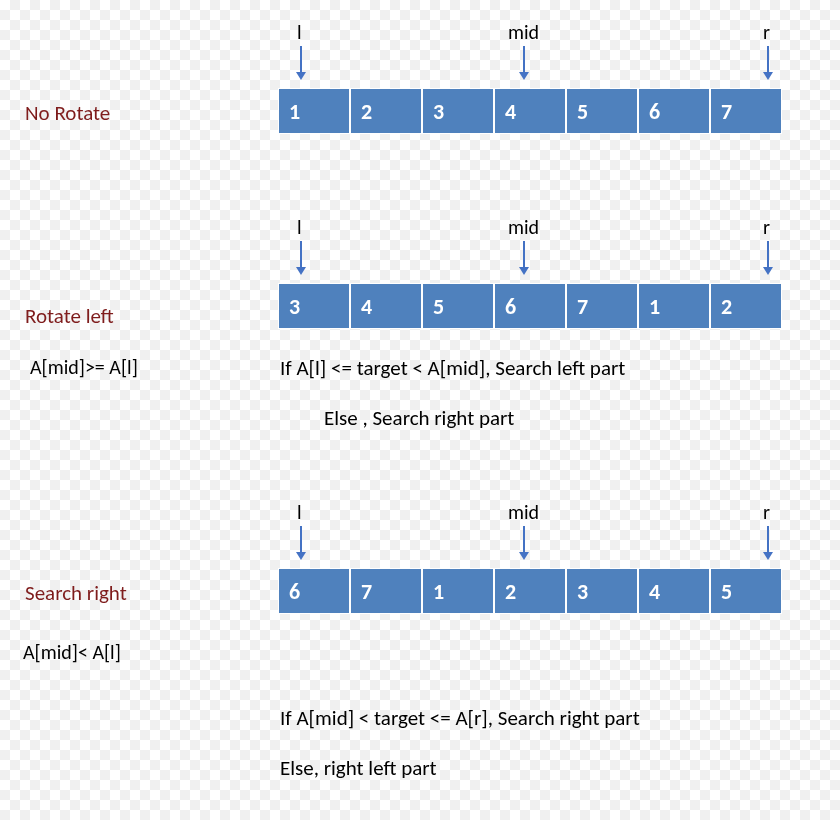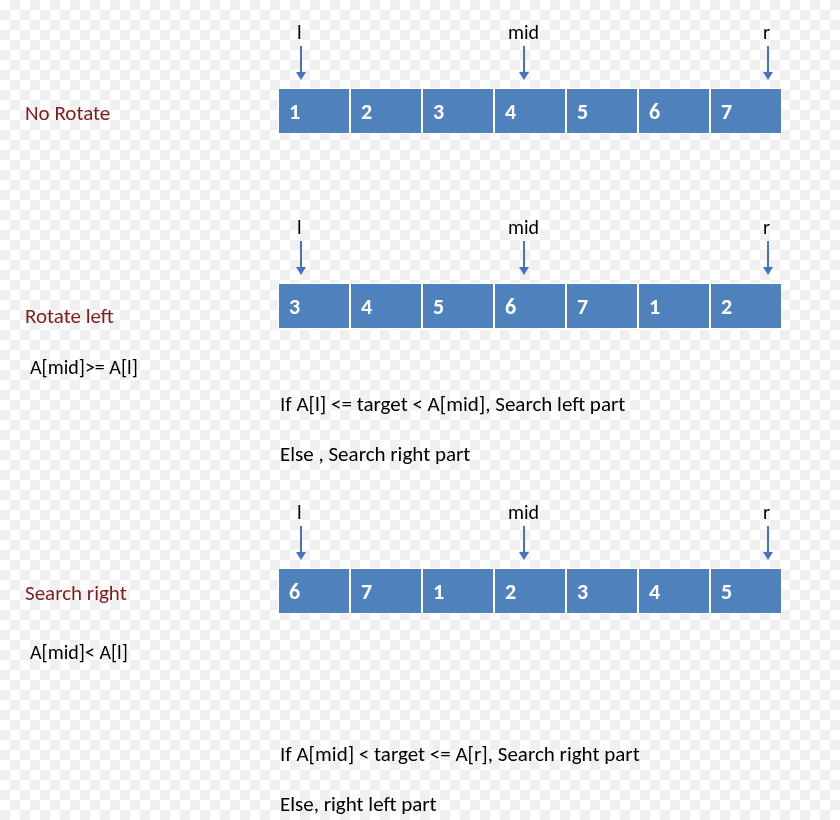--- a/index.html
+++ b/index.html
@@ -66,21 +66,20 @@
       font-weight: bold;
       font-size: 22px;
       display: flex;
       align-items: center;
       padding-left: 10px;
     }
     .rule-text {
       position: absolute;
       font-size: 21px;
       color: #000;
-      margin-top: 36px;
     }
   </style>
 </head>
 <body>
 
 <div class="section" style="top:0px;">
   <span class="pointer-label" style="left:297px; top:20px;">l</span>
   <span class="pointer-label" style="left:508px; top:20px;">mid</span>
   <span class="pointer-label" style="left:763px; top:20px;">r</span>
   <div class="arrow-down" style="left:300px; top:46px;"></div>
@@ -110,36 +109,36 @@
     <div class="cell">3</div>
     <div class="cell">4</div>
     <div class="cell">5</div>
     <div class="cell">6</div>
     <div class="cell">7</div>
     <div class="cell">1</div>
     <div class="cell">2</div>
   </div>
   <div class="condition-red" style="left:30px; top:160px;">A[mid]&gt;= A[l]</div>
   <div class="rule-text" style="left:280px; top:160px;">If  A[l] &lt;= target &lt; A[mid], Search left part</div>
-  <div class="rule-text" style="left:280px; top:210px;">Else , Search right part</div>
+  <div class="rule-text" style="left:280px; top:210px;padding-left:44px;">Else , Search right part</div>
 </div>
 
 <div class="section" style="top:480px;">
   <span class="pointer-label" style="left:297px; top:20px;">l</span>
   <span class="pointer-label" style="left:508px; top:20px;">mid</span>
   <span class="pointer-label" style="left:763px; top:20px;">r</span>
   <div class="arrow-down" style="left:300px; top:46px;"></div>
   <div class="arrow-down" style="left:523px; top:46px;"></div>
   <div class="arrow-down" style="left:767px; top:46px;"></div>
   <div class="label-left" style="left:25px; top:100px;">Search right</div>
   <div class="array-row" style="left:278px; top:88px;">
     <div class="cell">6</div>
     <div class="cell">7</div>
     <div class="cell">1</div>
     <div class="cell">2</div>
     <div class="cell">3</div>
     <div class="cell">4</div>
     <div class="cell">5</div>
   </div>
-  <div class="condition-red" style="left:30px; top:160px;">A[mid]&lt; A[l]</div>
+  <div class="condition-red" style="left:23px; top:160px;">A[mid]&lt; A[l]</div>
   <div class="rule-text" style="left:280px; top:225px;text-align:center;">If  A[mid] &lt; target &lt;= A[r], Search right part</div>
   <div class="rule-text" style="left:280px; top:275px;">Else, right left part</div>
 </div>
 
 </body></html>

